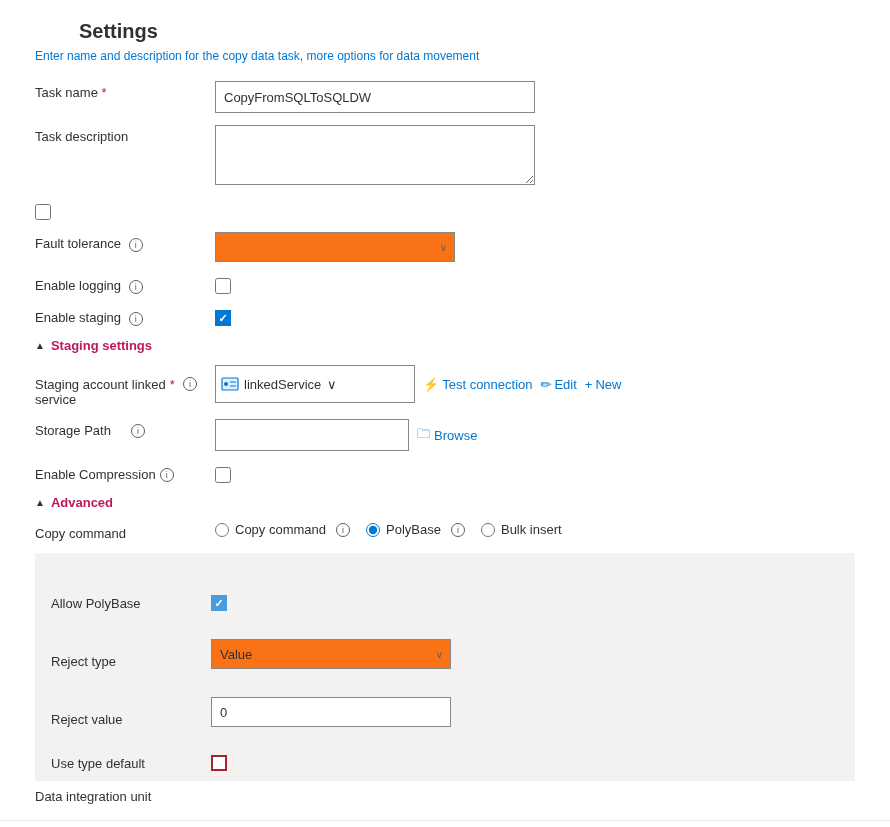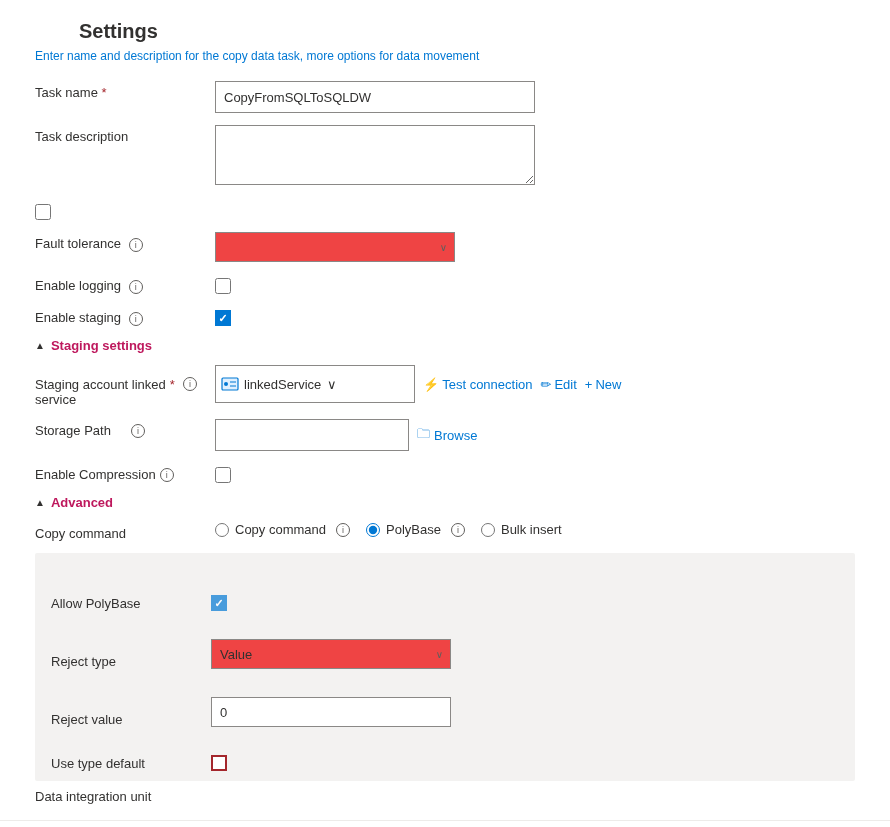--- a/index.html
+++ b/index.html
@@ -98,21 +98,21 @@
       width: 240px;
     }
     .select-wrapper select {
       width: 100%;
       height: 30px;
       border: 1px solid #8a8886;
       padding: 0 30px 0 8px;
       font-size: 13px;
       color: #323130;
       appearance: none;
-      background: #ef4444;
+      background: #f97316;
       cursor: pointer;
       outline: none;
     }
     .select-arrow {
       position: absolute;
       right: 8px;
       top: 50%;
       transform: translateY(-50%);
       pointer-events: none;
       font-size: 10px;

